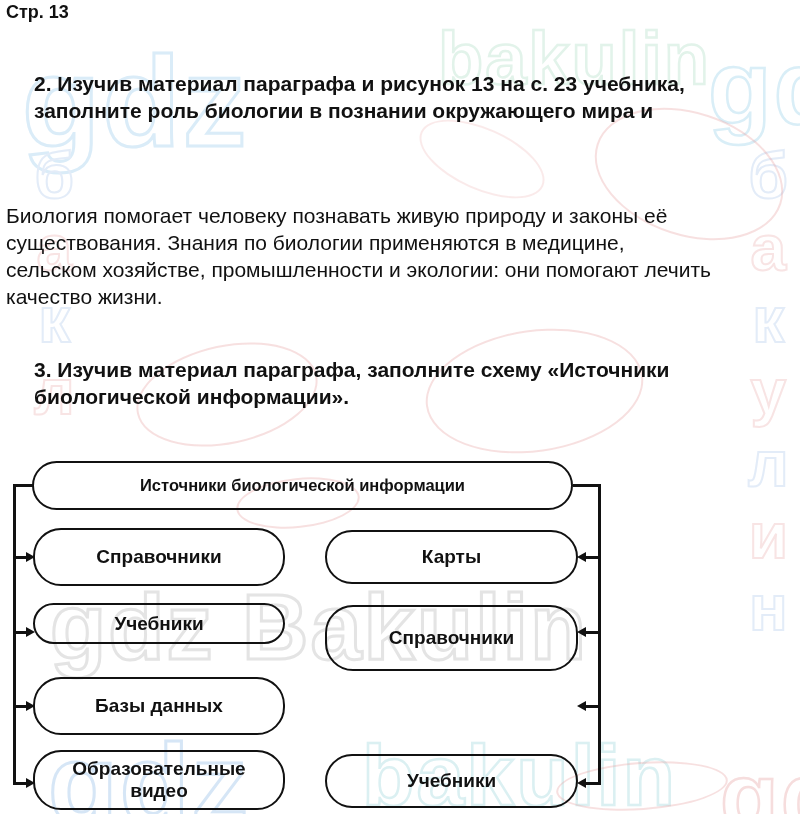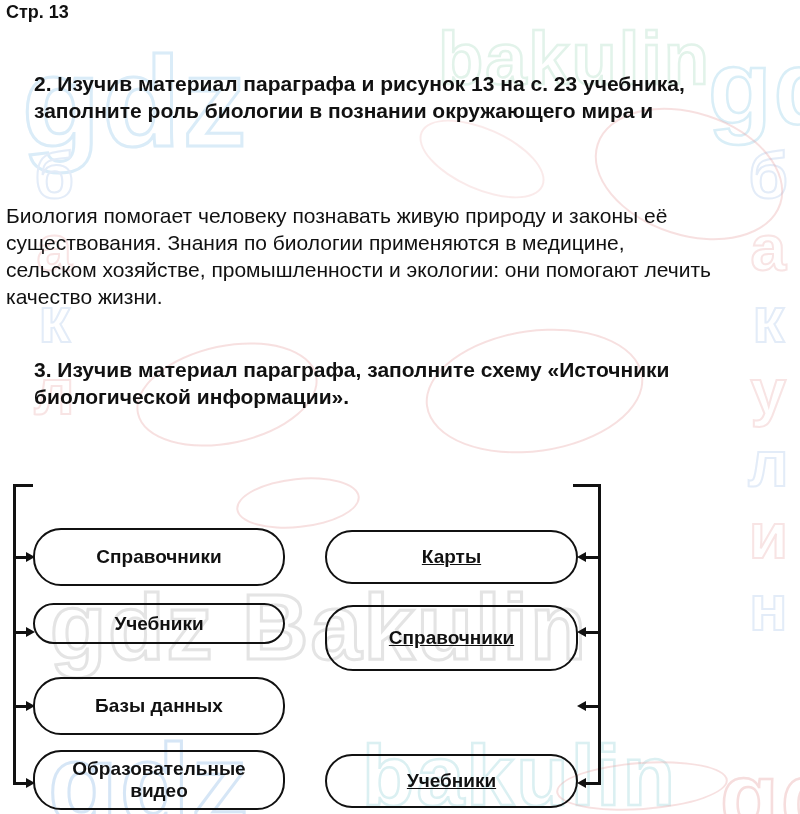--- a/index.html
+++ b/index.html
@@ -48,21 +48,21 @@
   
   #diagram{left:0;top:455px;width:800px;height:359px;z-index:2;}
   .pill{
     position:absolute;border:2.5px solid #111;border-radius:28px;
     box-sizing:border-box;background:transparent;
     display:flex;align-items:center;justify-content:center;
     text-align:center;font-weight:700;
   }
   .d-title{left:32px;top:6px;width:541px;height:49px;font-size:16.5px;}
   .lp{left:33px;width:252px;font-size:19px;}
-  .rp{left:325px;width:253px;font-size:19px;text-decoration:underline;}
+  .rp{left:325px;width:253px;font-size:19px;}
   .lp1{top:73px;height:58px;} .rp1{top:75px;height:54px;}
   .lp2{top:148px;height:41px;} .rp2{top:150px;height:66px;}
   .lp3{top:222px;height:58px;} .rp3{top:223px;height:55px;}
   .lp4{top:295px;height:60px;line-height:22px;padding:0 30px;} .rp4{top:299px;height:54px;}
   .line{position:absolute;background:#111;}
   .vl-left{left:13px;top:29px;width:2.5px;height:301px;}
   .vl-right{left:598px;top:29px;width:2.5px;height:301px;}
   .stub-l{left:13px;top:29px;width:20px;height:2.5px;}
   .stub-r{left:573px;top:29px;width:27px;height:2.5px;}
   .ha{left:15px;width:13px;height:2.5px;}
@@ -119,20 +119,23 @@
   <div>качество жизни.</div>
 </div>
 
 <div class="abs txt para bold" id="q3">
   <div>3. Изучив материал параграфа, заполните схему «Источники</div>
   <div>биологической информации».</div>
 </div>
 
 <div class="abs" id="diagram">
 
+  <div class="pill d-title">
+    <span>Источники биологической информации</span>
+  </div>
 
   <div class="line stub-l"></div>
   <div class="line stub-r"></div>
   <div class="line vl-left"></div>
   <div class="line vl-right"></div>
 
   <div class="line ha y1"></div>
   <div class="ah ah-right hy1"></div>
   <div class="line ha y2"></div>
   <div class="ah ah-right hy2"></div>

